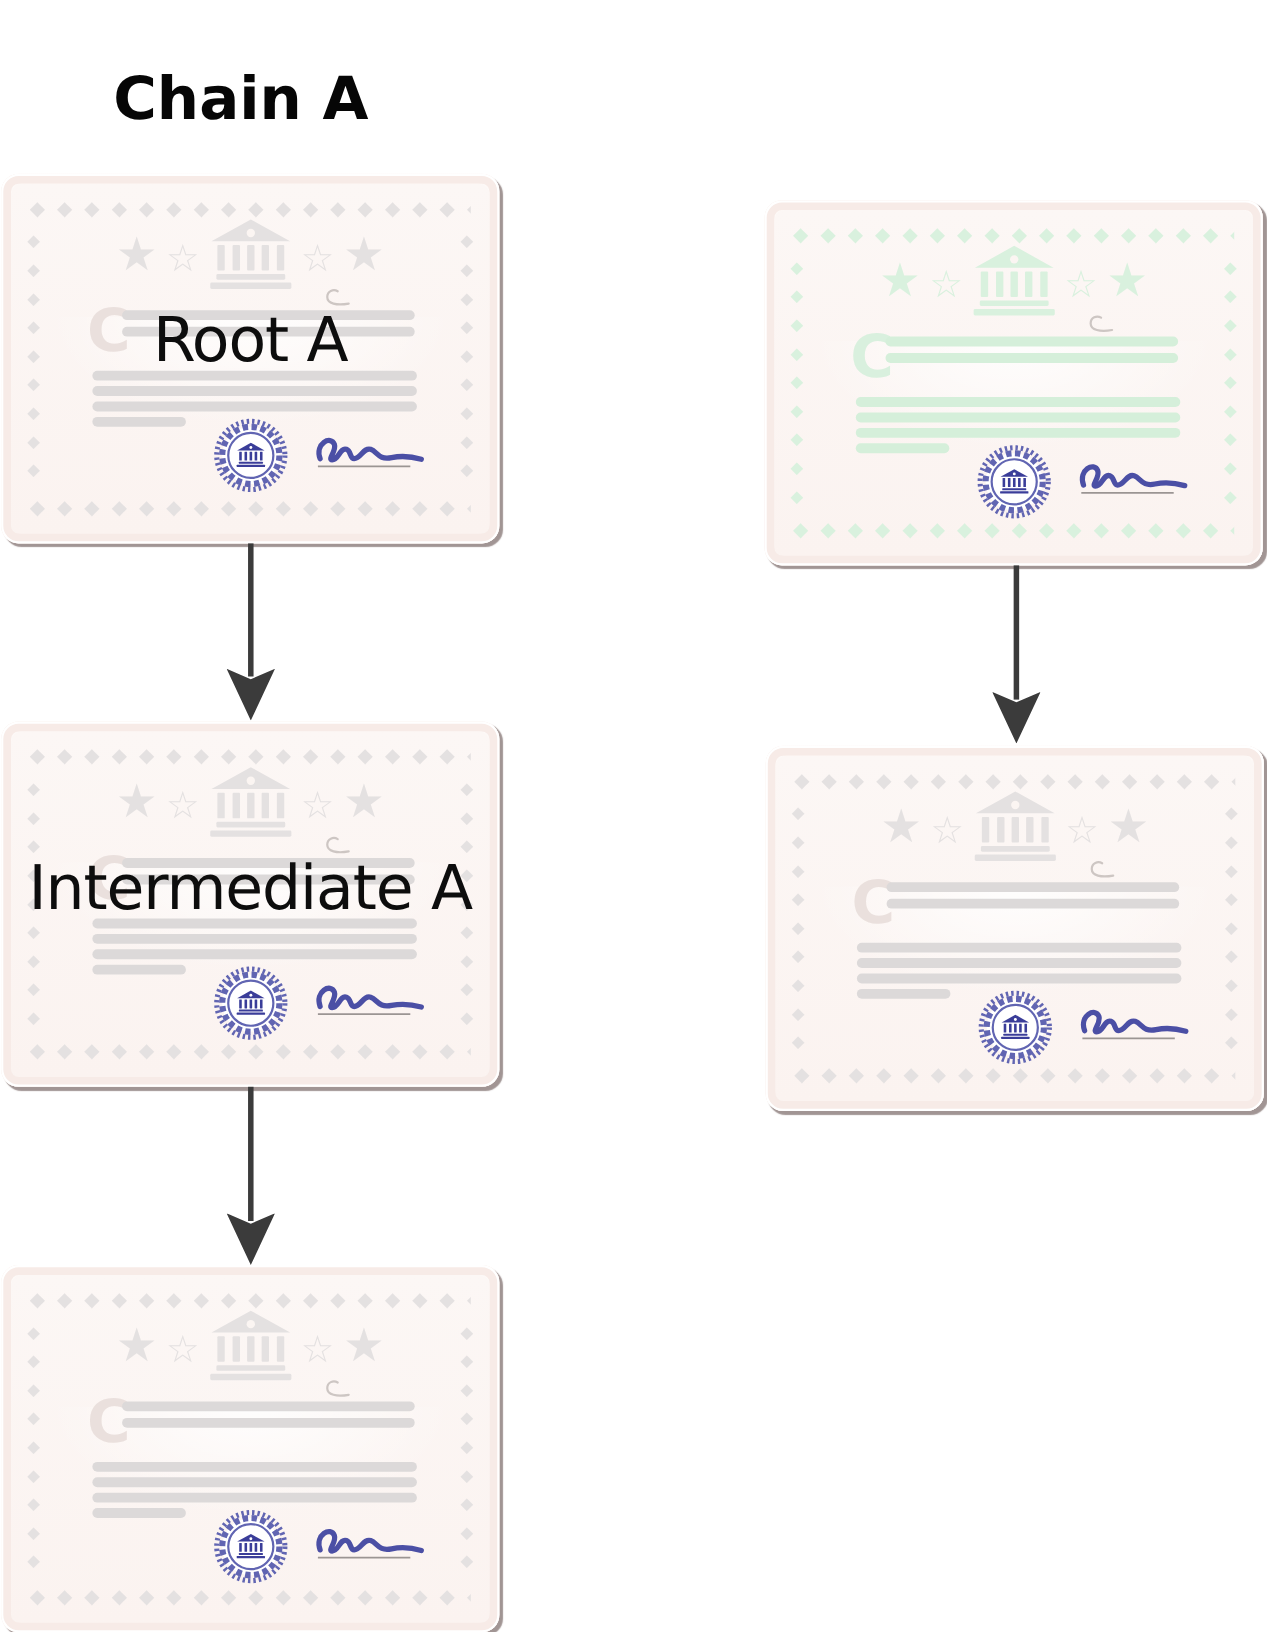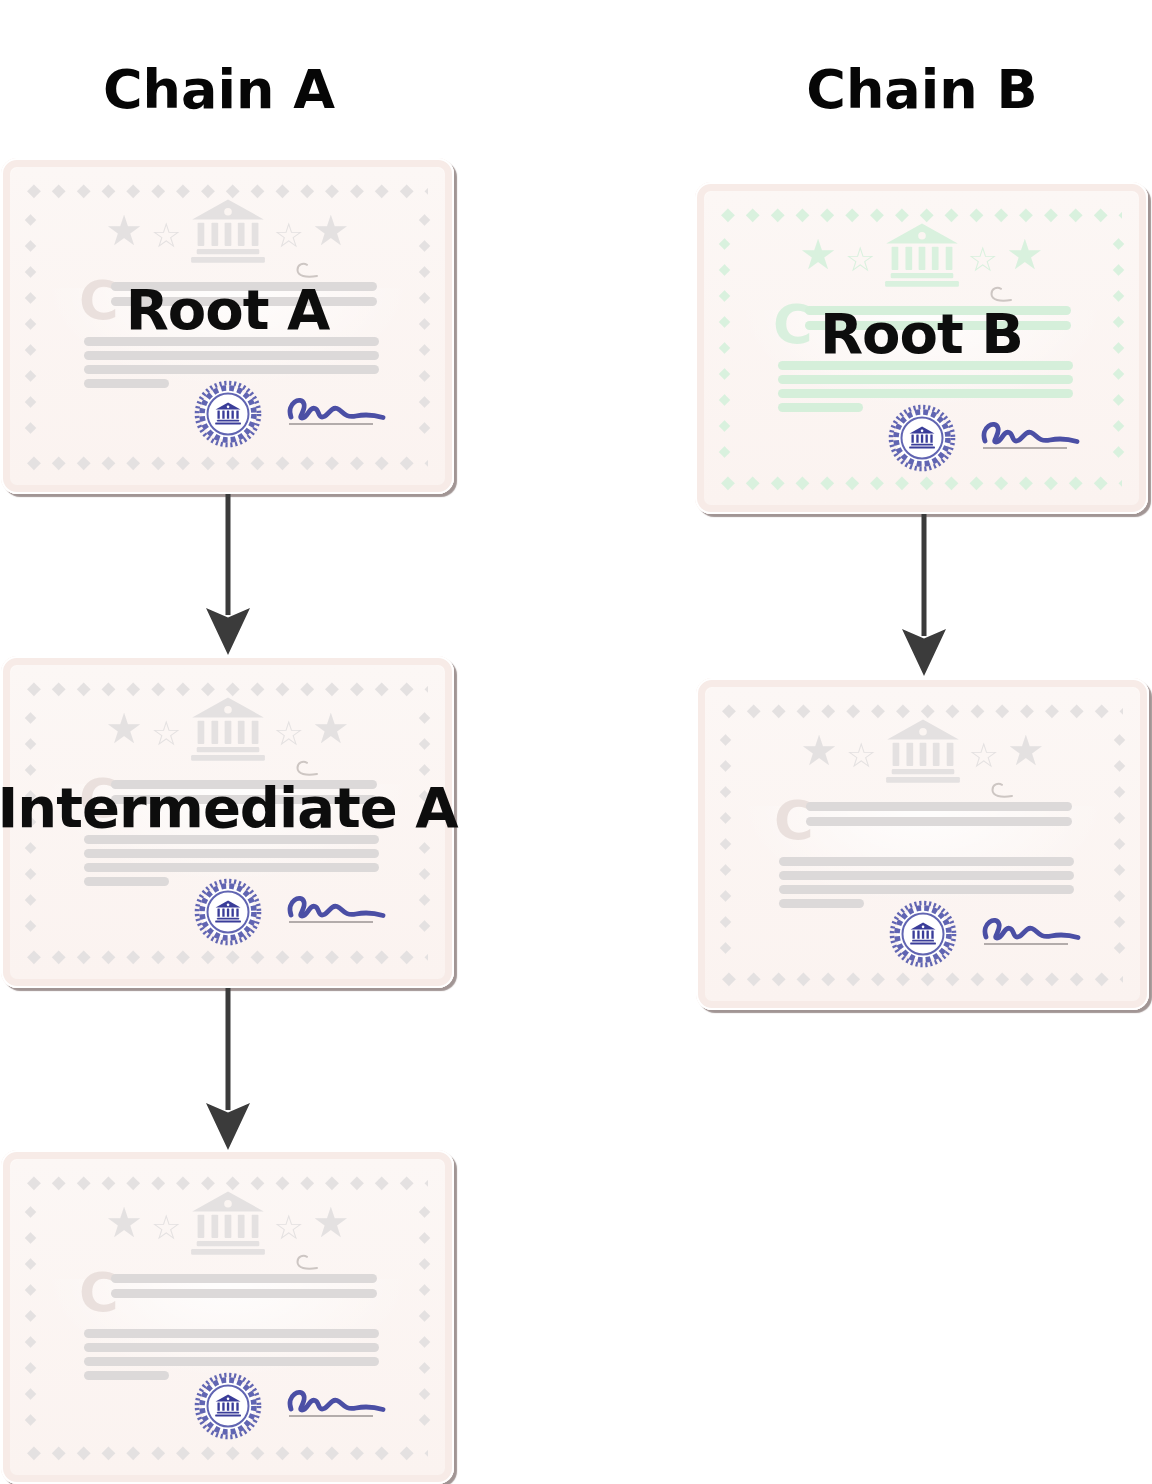--- a/index.html
+++ b/index.html
@@ -46,37 +46,36 @@
   .b2{left:110px;top:139px;width:266px;}
   .b3{left:83px;top:179px;width:295px;}
   .b4{left:83px;top:193px;width:295px;}
   .b5{left:83px;top:207px;width:295px;}
   .b6{left:83px;top:221px;width:85px;}
 
   .seal{position:absolute;left:192px;top:221px;width:70px;height:70px;color:var(--seal);}
   .signature{position:absolute;left:283px;top:235px;color:var(--sig);}
 
   .cert-label{position:absolute;left:50%;top:119px;transform:translateX(-50%);
-    font-size:56px;font-weight:bold;letter-spacing:-1px;white-space:nowrap;
+    font-size:56px;font-weight:normal;letter-spacing:-1px;white-space:nowrap;
     color:var(--label);}
 
   
   .arrow{position:absolute;width:44px;}
   .arrow .shaft{position:absolute;left:50%;transform:translateX(-50%);
     top:0;bottom:40px;width:5px;background:var(--arrow);}
   .arrow .head{position:absolute;left:0;bottom:0;width:44px;height:47px;background:var(--arrow);
     clip-path:polygon(0 0,50% 20%,100% 0,50% 100%);}
 </style>
 </head>
 <body>
 
 <div class="canvas">
 
   <div class="chain-title" style="left:219px;top:58px;">Chain A</div>
-  <div class="chain-title" style="left:922px;top:58px;">Chain B</div>
 
   <div class="cert" style="left: 1px; top: 158px; height: 336px; --tint: #e4e1e1; --bars: #dcd9d9; --ghost: #eae0dd;">
     <div class="cert-art">
   <div class="inner"></div>
 
   <div class="diamond-row top">◆◆◆◆◆◆◆◆◆◆◆◆◆◆◆◆◆◆</div>
   <div class="diamond-row bottom">◆◆◆◆◆◆◆◆◆◆◆◆◆◆◆◆◆◆</div>
   <div class="diamond-col left">◆◆◆◆◆◆◆◆◆◆◆◆</div>
   <div class="diamond-col right">◆◆◆◆◆◆◆◆◆◆◆◆</div>
 
@@ -338,21 +337,20 @@
         <rect x=".5" y="26.1" width="33" height="2.6" rx=".6"></rect>
       </g>
     </svg>
   </div>
 
   <svg class="signature" width="104" height="38" viewBox="0 0 104 38" fill="none" aria-hidden="true">
     <path d="M7 24 C2 10 17 2.5 20 11 C22 17 13.5 25 18 25 C24 25 25 13.5 31 15.5 C35.3 17 34 24 38 24 C44 24 46.5 13.5 53 15.5 C59 17.5 60 25.5 72 23 C82 21 92 22.5 99 24.5" stroke="currentColor" stroke-width="4.8" stroke-linecap="round" stroke-linejoin="round"></path>
     <path d="M5 31 H89" stroke="var(--sig-underline)" stroke-width="1.6"></path>
   </svg>
 </div>
-    <div class="cert-label">Root B</div>
   </div>
 
   <div class="arrow" style="left:902px;top:514px;height:162px;">
     <div class="shaft"></div>
     <div class="head"></div>
   </div>
 
   <div class="cert" style="left: 696px; top: 678px; height: 332px; --tint: #e4e1e1; --bars: #dcd9d9; --ghost: #eae0dd;">
     <div class="cert-art">
   <div class="inner"></div>

